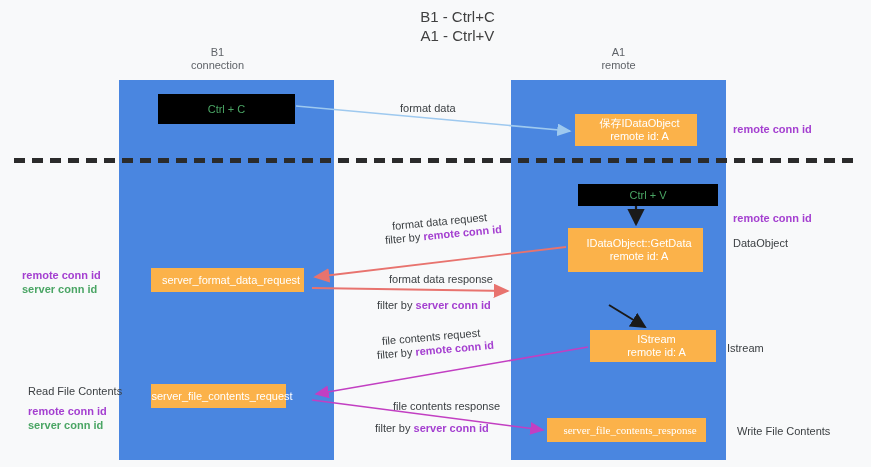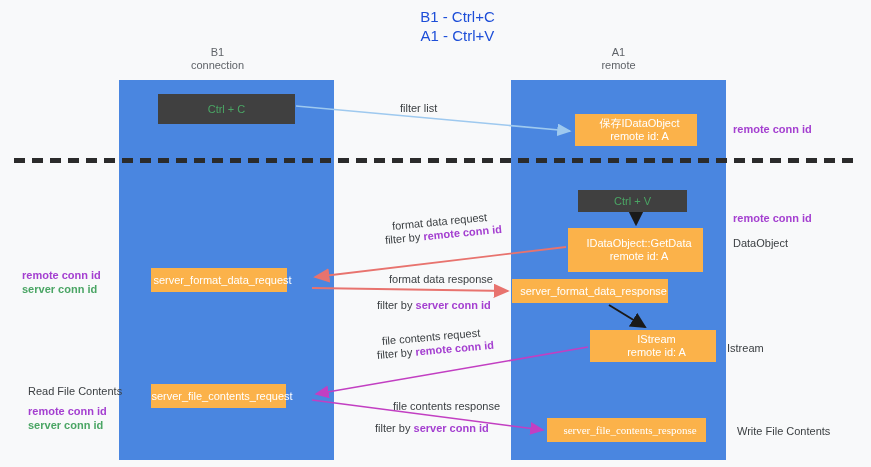--- a/index.html
+++ b/index.html
@@ -14,21 +14,21 @@
   }
   #stage { position:absolute; inset:0; }
 
   .abs { position:absolute; }
 
   
   #title {
     left:0; right:0; top:7px;
     text-align:center;
     font-size:15px; line-height:19px;
-    color:#1d4ed8;
+    color:#404040;
     white-space:pre-line;
     margin-left:44px;
   }
 
   
   .col-head {
     text-align:center;
     font-size:11px; line-height:13px;
     color:#5f6368;
     white-space:pre-line;
@@ -50,29 +50,29 @@
 
   
   .node {
     display:flex; align-items:center; justify-content:center;
     text-align:center;
     color:#ffffff;
     font-size:11px; line-height:13px;
     white-space:pre-line;
     z-index: 5;
   }
-  .node.green  { background:#404040; }
+  .node.green  { background:#000000; }
   .node.orange { background:#fbb košик;padding-left:7px; }
   .node.orange { background:#fbb24a; }
 
   #n-ctrlc  { left:158px; top:94px;  width:137px; height:30px; }
   #n-save   { left:575px; top:114px; width:122px; height:32px; }
-  #n-ctrlv  { left:578px; top:190px; width:109px; height:22px; }
+  #n-ctrlv  { left:578px; top:184px; width:140px; height:22px; }
   #n-getdata{ left:568px; top:228px; width:135px; height:44px; }
-  #n-sfdreq { left:151px; top:268px; width:136px; height:24px; }
+  #n-sfdreq { left:151px; top:268px; width:153px; height:24px; }
   #n-sfdres { left:512px; top:279px; width:156px; height:24px; }
   #n-istream{ left:590px; top:330px; width:126px; height:32px; }
   #n-sfcreq { left:151px; top:384px; width:135px; height:24px; }
   #n-sfcres { left:547px; top:418px; width:159px; height:24px;font-family:Liberation Serif, serif; }
 
   
   .side { font-size:11px; line-height:14px; }
   .side.bold { font-weight:bold; }
   .purple { color:#a43fd0; }
   .green  { color:#4aa564; }
@@ -156,21 +156,20 @@
     <line x1="312" y1="400" x2="543" y2="430" stroke="#c23fc2" stroke-width="1.6" marker-end="url(#ar-mag)"></line>
   </svg>
 
   <div class="abs node green" id="n-ctrlc">Ctrl + C</div>
   <div class="abs node orange" id="n-save">保存IDataObject
 remote id: A</div>
   <div class="abs node green" id="n-ctrlv">Ctrl + V</div>
   <div class="abs node orange" id="n-getdata">IDataObject::GetData
 remote id: A</div>
   <div class="abs node orange" id="n-sfdreq">server_format_data_request</div>
-  <div class="abs node orange" id="n-sfdres">server_format_data_response</div>
   <div class="abs node orange" id="n-istream">IStream
 remote id: A</div>
   <div class="abs node orange" id="n-sfcreq">server_file_contents_request</div>
   <div class="abs node orange" id="n-sfcres">server_file_contents_response</div>
 
   <div class="abs" id="divider"></div>
 
   <div class="abs side bold purple" id="s-remote1">remote conn id</div>
   <div class="abs side bold purple" id="s-remote2">remote conn id</div>
   <div class="abs side plain" id="s-dataobj">DataObject</div>
@@ -181,21 +180,21 @@
     <div class="side bold purple">remote conn id</div>
     <div class="side bold green">server conn id</div>
   </div>
 
   <div class="abs" id="s-left2">
     <div class="side plain">Read File Contents</div>
     <div class="side bold purple" style="margin-top:6px">remote conn id</div>
     <div class="side bold green">server conn id</div>
   </div>
 
-  <div class="abs edge-label" id="e-formatlist">filter list</div>
+  <div class="abs edge-label" id="e-formatlist">format data</div>
 
   <div class="abs edge-label" id="e-fdreq1">format data request</div>
   <div class="abs edge-label" id="e-fdreq2"><span>filter by </span><b>remote conn id</b></div>
 
   <div class="abs edge-label" id="e-fdres1">format data response</div>
   <div class="abs edge-label" id="e-fdres2"><span>filter by </span><b>server conn id</b></div>
 
   <div class="abs edge-label" id="e-fcreq1">file contents request</div>
   <div class="abs edge-label" id="e-fcreq2"><span>filter by </span><b>remote conn id</b></div>
 

